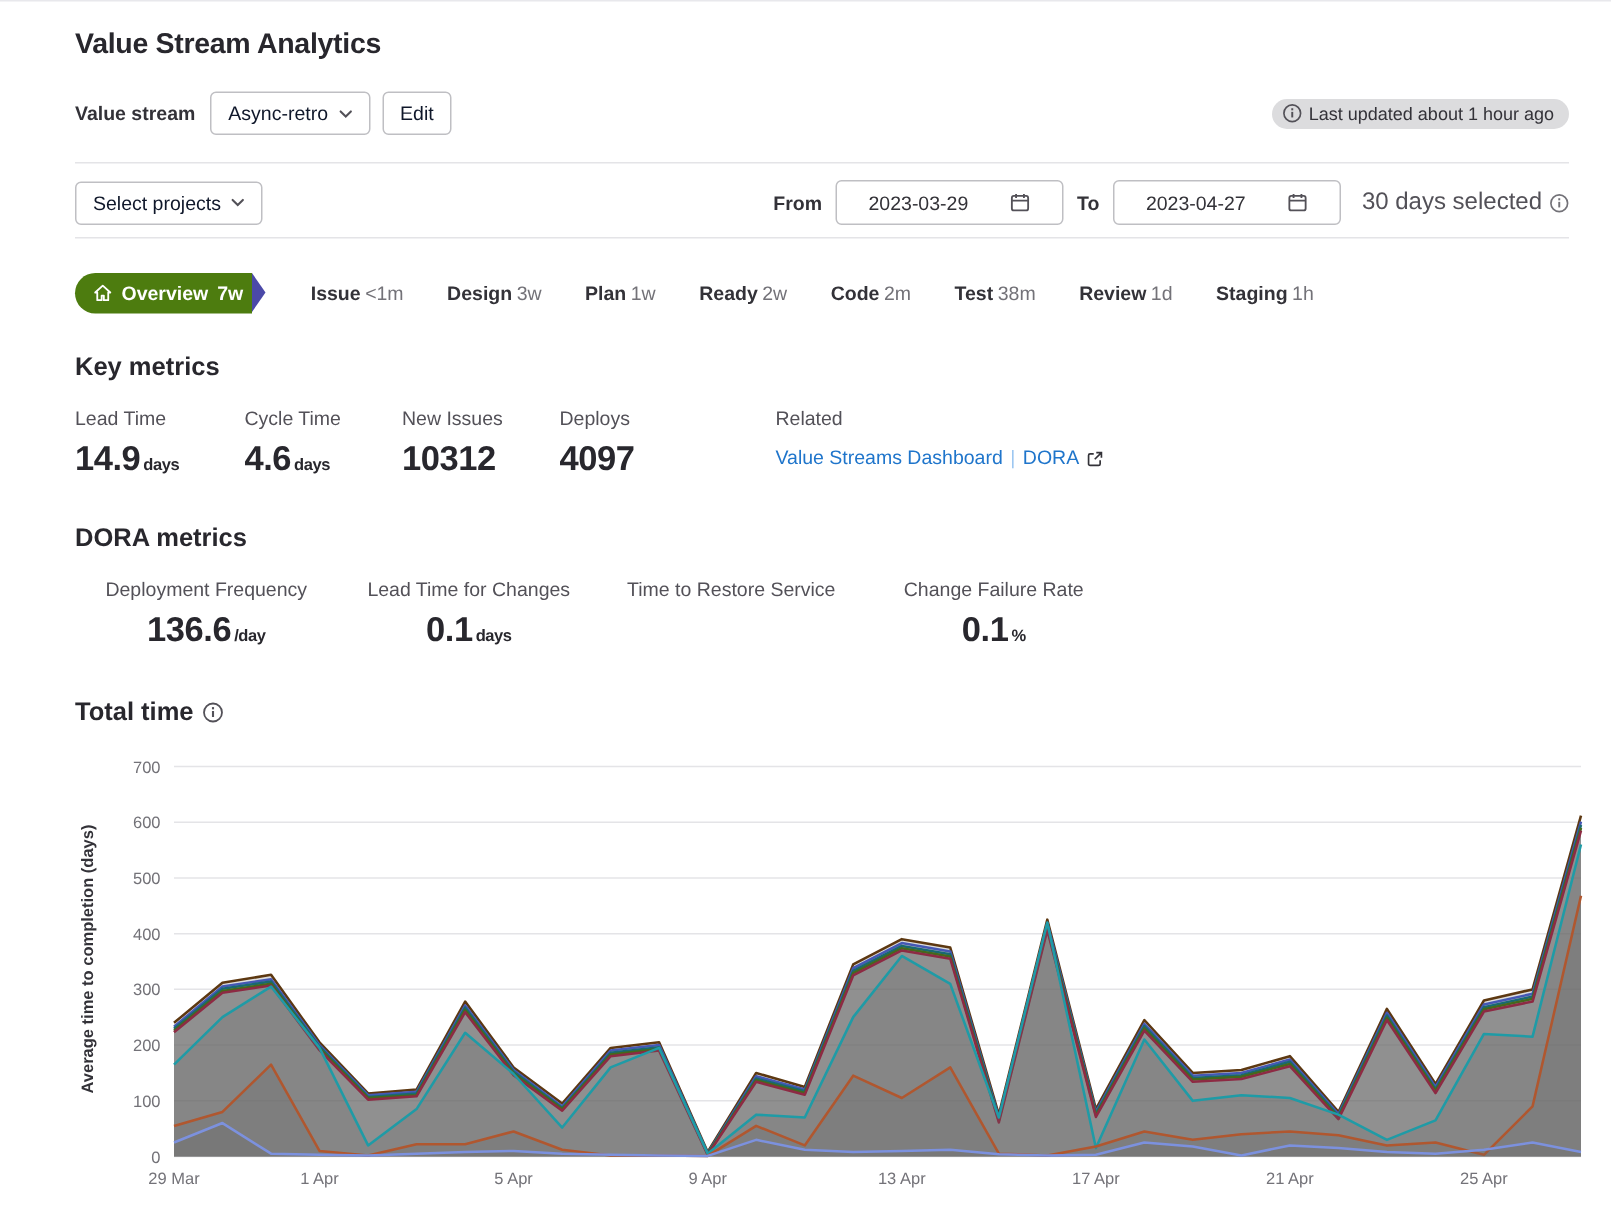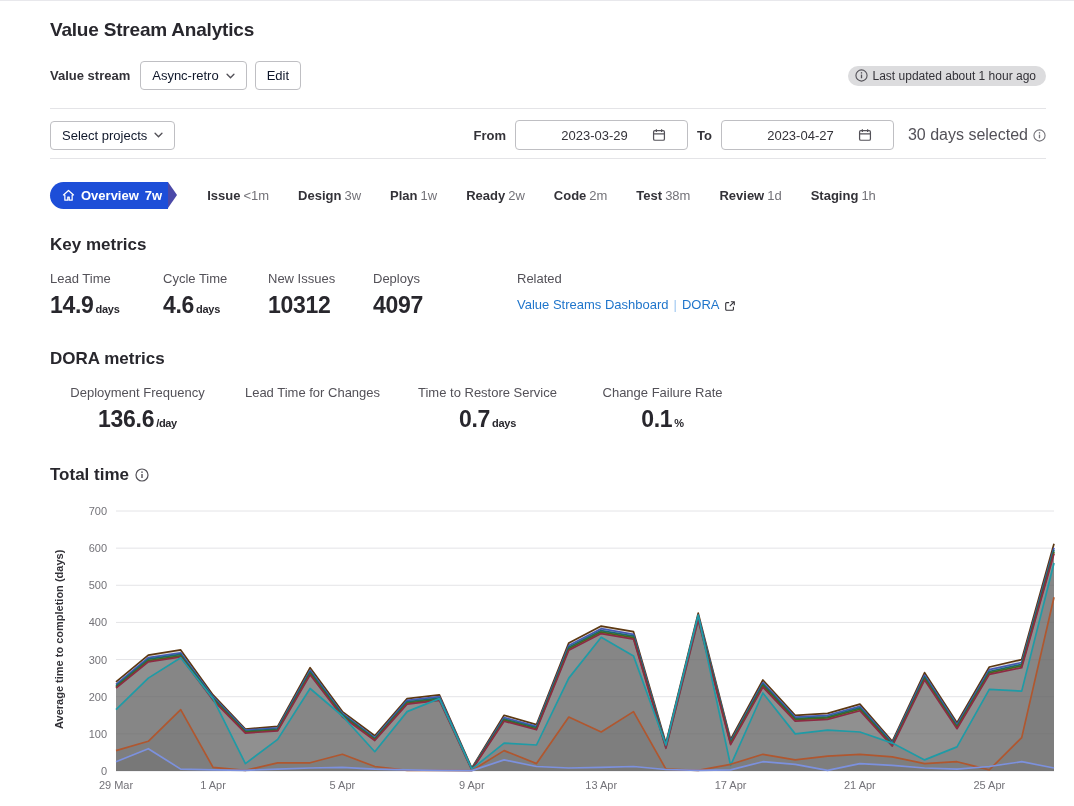--- a/index.html
+++ b/index.html
@@ -47,33 +47,33 @@
     font-family: inherit; color: #333238;
   }
   .filter-input::placeholder { color: #737278; }
   .search-btn {
     width: 34px; display: flex; align-items: center; justify-content: center;
     border-left: 1px solid #bfbfc3; background: #fff; cursor: pointer;
   }
   .filter-row2 { display: flex; align-items: center; margin-top: 7px; }
   .bold-label { font-size: 13px; font-weight: 700; margin: 0 9px; }
   .date-field {
-    display: flex; align-items: center; width: 173px; height: 30px;
-    border: 1px solid #bfbfc3; border-radius: 4px; padding: 0 21px; background: #fff; text-align: center;
+    display: flex; align-items: center; width: 152px; height: 30px;
+    border: 1px solid #bfbfc3; border-radius: 4px; padding: 0 21px; background: #fff;
   }
   .date-field .date-val { flex: 1; font-size: 13px; color: #333238; }
   .days-selected { display: inline-flex; align-items: center; gap: 5px; font-size: 16px; color: #535158; margin-left: 14px; }
 
   
   .path-nav { display: flex; align-items: center; margin-top: 23px; gap: 29px; }
   .path-item { font-size: 13px; cursor: pointer; white-space: nowrap; }
   .path-item .nm { font-weight: 700; color: #333238; }
   .path-item .vl { color: #737278; margin-left: 3px; }
   .path-item.active {
-    position: relative; background: #1d4ed8; color: #fff;
+    position: relative; background: #4d7c0f; color: #fff;
     border-radius: 14px 0 0 14px; padding: 5px 6px 5px 12px; margin-right: 10px;
     display: inline-flex; align-items: center; gap: 6px; height: 27px;
   }
   .path-item.active .nm, .path-item.active .vl { color: #fff; margin-left: 0; }
   .path-item.active .vl { font-weight: 700; }
   .path-item.active::after {
     content: ""; position: absolute; left: 100%; top: 0;
     border-top: 13.5px solid transparent; border-bottom: 13.5px solid transparent;
     border-left: 9px solid #4b49a8;
   }
@@ -244,24 +244,24 @@
 
   <section class="sec-dora">
     <h2 class="section-title">DORA metrics</h2>
     <div class="metrics-row dora-row" id="dora-metrics-row">
         <div class="metric">
           <div class="m-label">Deployment Frequency</div>
           <div class="m-value">136.6<span class="m-unit">/day</span></div>
         </div>
         <div class="metric">
           <div class="m-label">Lead Time for Changes</div>
+          <div class="m-value">0.1<span class="m-unit">days</span></div>
         </div>
         <div class="metric">
           <div class="m-label">Time to Restore Service</div>
-          <div class="m-value">0.7<span class="m-unit">days</span></div>
         </div>
         <div class="metric">
           <div class="m-label">Change Failure Rate</div>
           <div class="m-value">0.1<span class="m-unit">%</span></div>
         </div>
       </div>
   </section>
 
   <section class="sec-chart">
     <h2 class="section-title">

